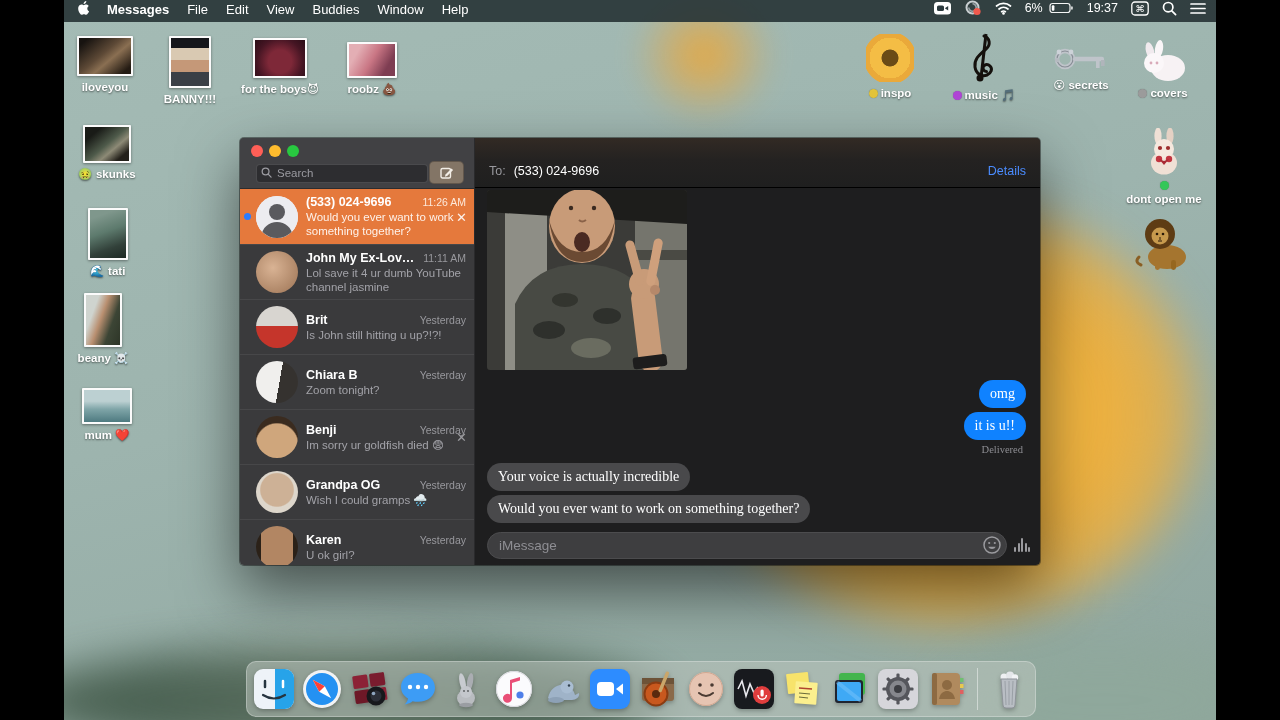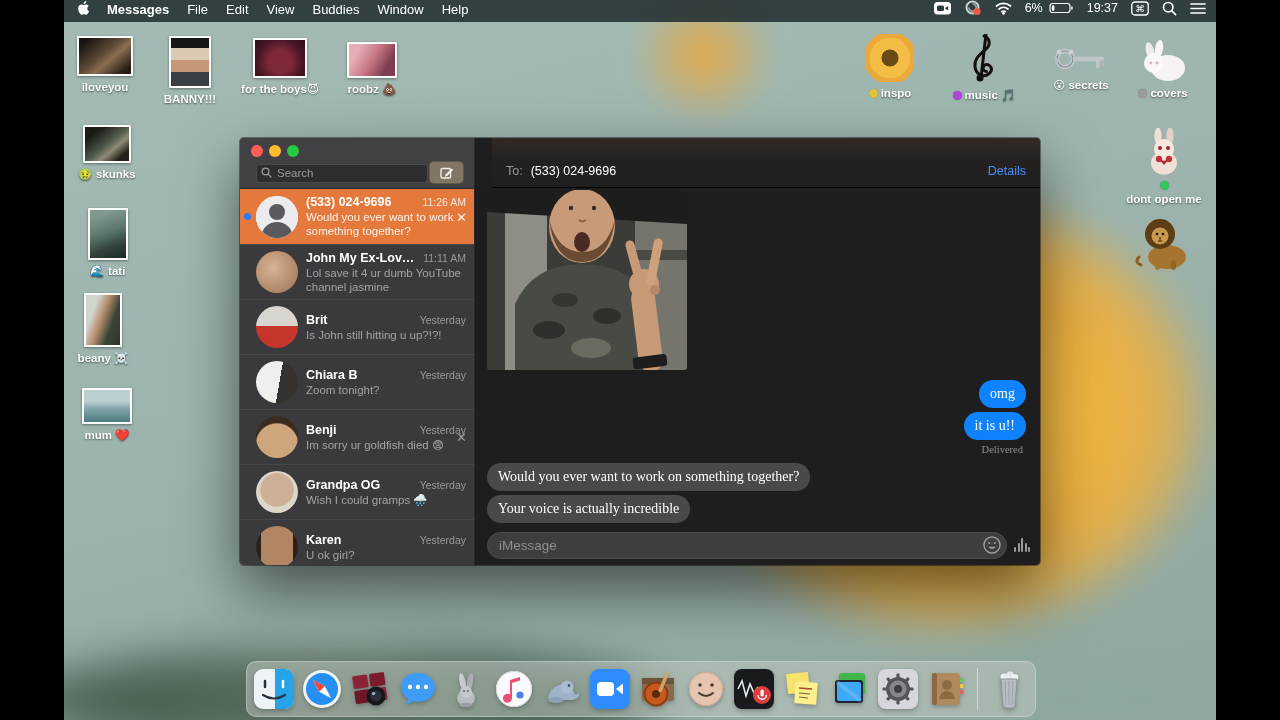--- a/index.html
+++ b/index.html
@@ -78,21 +78,21 @@
   .av{position:absolute;inset:0;}
   .av-0{background:#ececf0;} .av-1{background:radial-gradient(circle at 40% 40%,#d9b394,#9c7354);}
   .av-2{background:linear-gradient(180deg,#d8d5d0 48%,#c5352b 48%);}
   .av-3{background:linear-gradient(100deg,#f0efed 55%,#35322f 55%);}
   .av-4{background:radial-gradient(circle at 50% 68%,#cfa67c 58%,#3a2b1f 62%);}
   .av-5{background:radial-gradient(circle at 50% 45%,#cdb196 52%,#ddd6cb 56%);}
   .av-6{background:linear-gradient(90deg,#2b2118 13%,#b28663 13% 87%,#2b2118 87%);}
   
   .chat{flex:1;background:#1e1e1f;position:relative;min-width:0;}
   .chat-header{height:50px;box-sizing:border-box;display:flex;align-items:flex-end;padding:0 14px 9px 14px;
-    background:linear-gradient(180deg,#322a24 0%,#242221 45%,#1f1f1f 100%);border-bottom:1px solid #000;margin-left:17px;}
+    background:linear-gradient(180deg,#322a24 0%,#242221 45%,#1f1f1f 100%);border-bottom:1px solid #000;}
   .to-label{color:#98989d;font-size:12.5px;margin-right:8px;}
   .recipient{color:#fff;font-size:12.5px;}
   .details{margin-left:auto;color:#4a8cff;font-size:12.5px;cursor:pointer;}
   .msgs{position:absolute;left:0;right:0;top:50px;bottom:40px;padding:2px 14px 0 12px;overflow:hidden;
     display:flex;flex-direction:column;font-family:Liberation Serif, serif;}
   .msg-photo{width:200px;height:180px;border-radius:3px;overflow:hidden;flex:none;margin-bottom:10px;cursor:pointer;}
   .bubble{max-width:335px;padding:4px 11px 5px;border-radius:16px;font-size:14px;line-height:19px;color:#fff;margin-bottom:4px;}
   .in{background:#49494b;align-self:flex-start;}
   .out{background:#0f82ff;align-self:flex-end;}
   .status{align-self:flex-end;font-size:10.5px;color:#8e8e93;margin:0 3px 8px 0;}
@@ -484,22 +484,22 @@
               <circle cx="157" cy="94" r="15" fill="#c89b78"></circle>
               <rect x="143" y="50" width="9" height="46" rx="4.5" fill="#c89b78" transform="rotate(-15 147 72)"></rect>
               <rect x="163" y="48" width="9" height="48" rx="4.5" fill="#cfa07c" transform="rotate(11 167 72)"></rect>
               <circle cx="168" cy="100" r="5" fill="#b5886a"></circle>
               <rect x="146" y="166" width="34" height="12" rx="3" fill="#1d1d1d" transform="rotate(-7 160 172)"></rect>
             </svg></div>
           <div class="bubble out">omg</div>
           <div class="bubble out">it is u!!</div>
           <div class="status">Delivered</div>
           <div class="spacer"></div>
+          <div class="bubble in">Your voice is actually incredible</div>
           <div class="bubble in">Would you ever want to work on something together?</div>
-          <div class="bubble in">Your voice is actually incredible</div>
         </div>
       <div class="composer">
         <span class="msg-field">
           <input class="msg-input" type="text" placeholder="iMessage" style="">
           <span class="emoji-btn">
             <svg width="18" height="18" viewBox="0 0 18 18">
                 <circle cx="9" cy="9" r="8" fill="none" stroke="#9a9a9e" stroke-width="1.5"></circle>
                 <circle cx="6.2" cy="7" r="1.1" fill="#9a9a9e"></circle>
                 <circle cx="11.8" cy="7" r="1.1" fill="#9a9a9e"></circle>
                 <path d="M5.2 10.7a4.3 4.3 0 0 0 7.6 0z" fill="#9a9a9e"></path>

